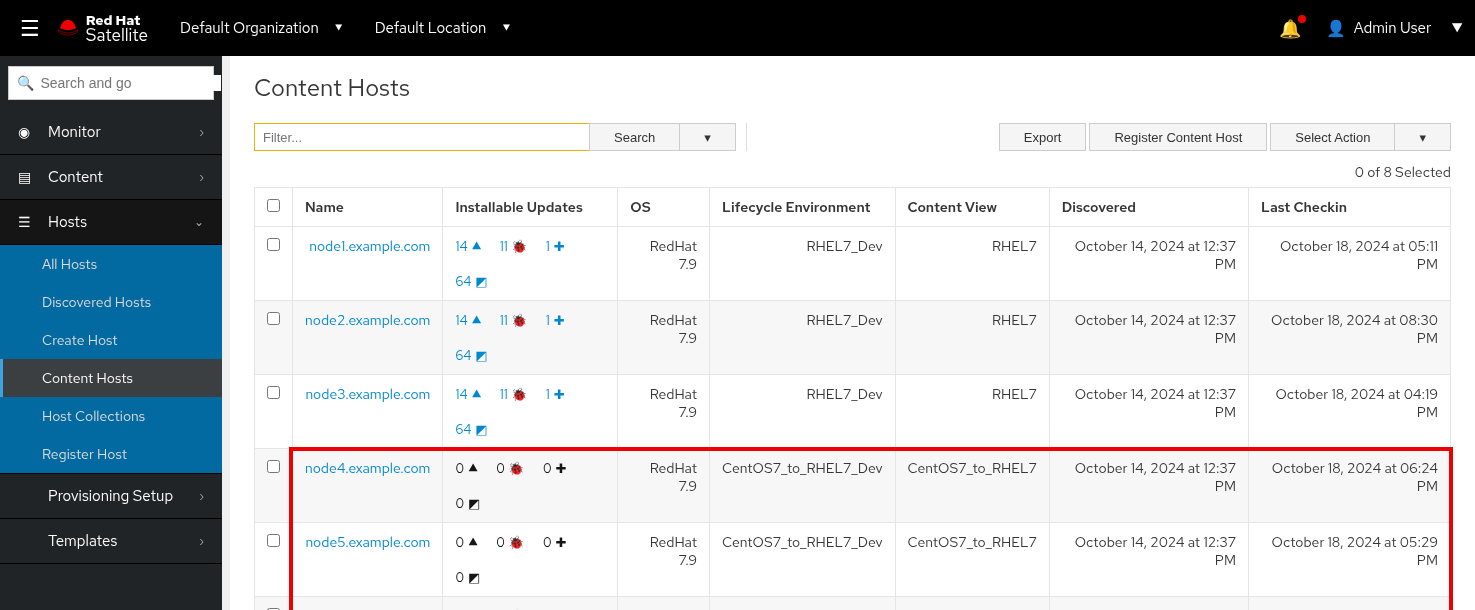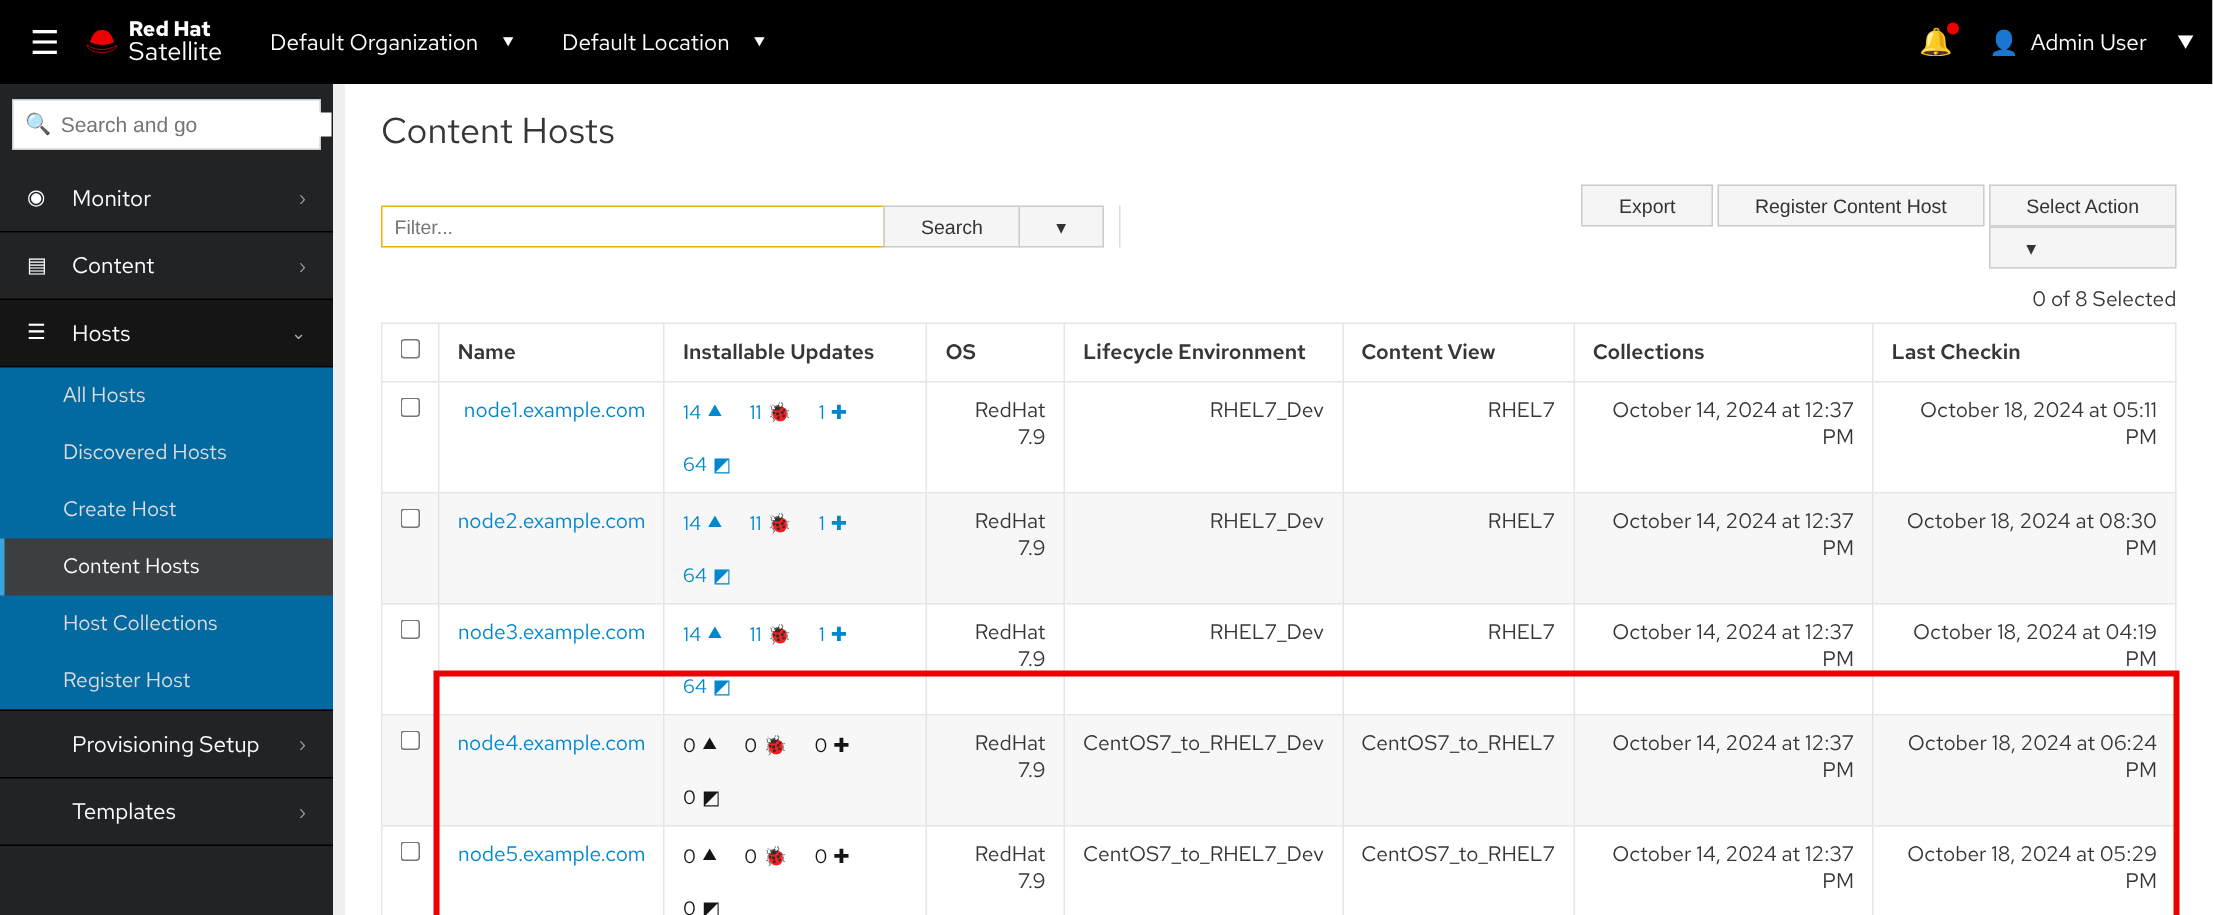--- a/index.html
+++ b/index.html
@@ -136,40 +136,40 @@
         <input class="filter-input" placeholder="Filter..." style="">
         <button class="btn">Search</button>
         <button class="btn">
             <span>▾</span>
           </button>
       </div>
       <div class="divider-v"></div>
       <div class="toolbar-right">
         <button class="btn">Export</button>
         <button class="btn">Register Content Host</button>
-        <div style="display:flex;flex-direction:column;">
+        <div style="display:flex;">
           <button class="btn">Select Action</button>
           <button class="btn">
               <span>▾</span>
             </button>
         </div>
       </div>
     </div>
     <div class="sel-count">0 of 8 Selected</div>
 
     <table>
       <thead>
         <tr>
           <th class="chk-col"><input type="checkbox" style=""></th>
           <th>Name</th>
           <th>Installable Updates</th>
           <th>OS</th>
           <th>Lifecycle Environment</th>
           <th>Content View</th>
-          <th>Collections</th>
+          <th>Discovered</th>
           <th>Last Checkin</th>
         </tr>
       </thead>
       <tbody id="tbody">
           <tr>
             <td class="chk-col"><input type="checkbox" style=""></td>
             <td><a class="host-link">node1.example.com</a></td>
             <td>
               <div class="upd-row">
                 <span class="upd blue">14 <span>▲</span></span>

